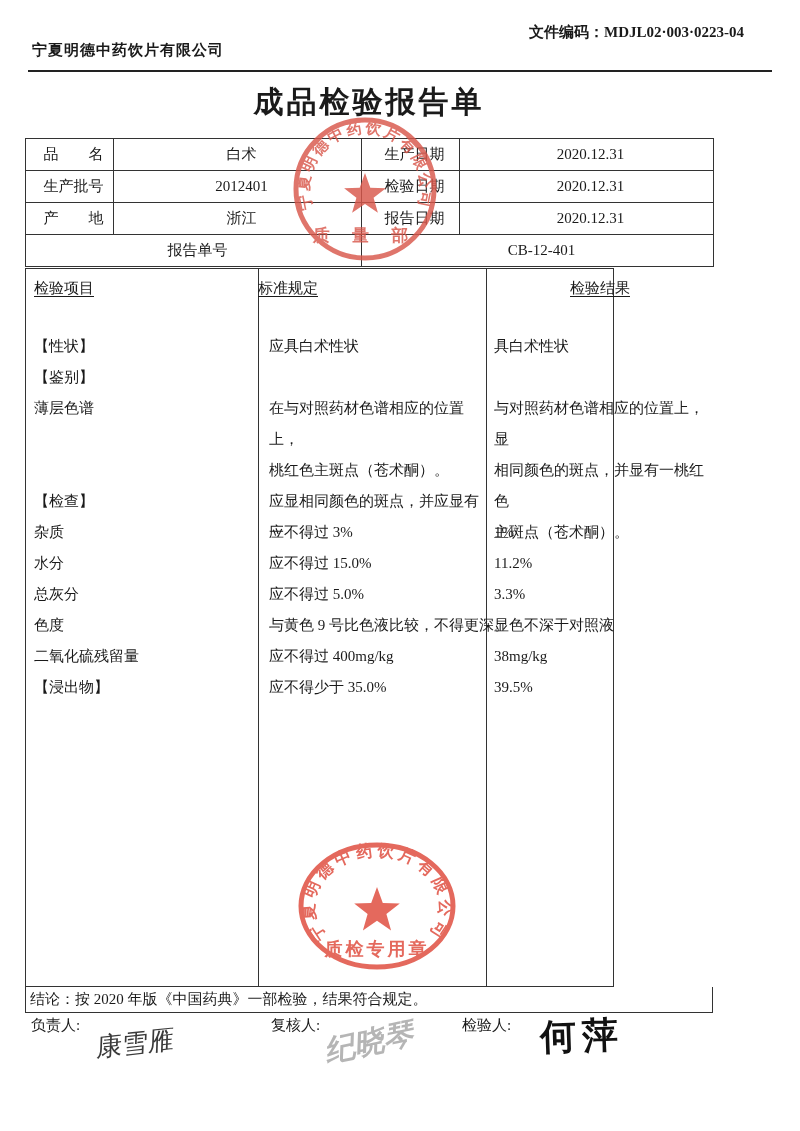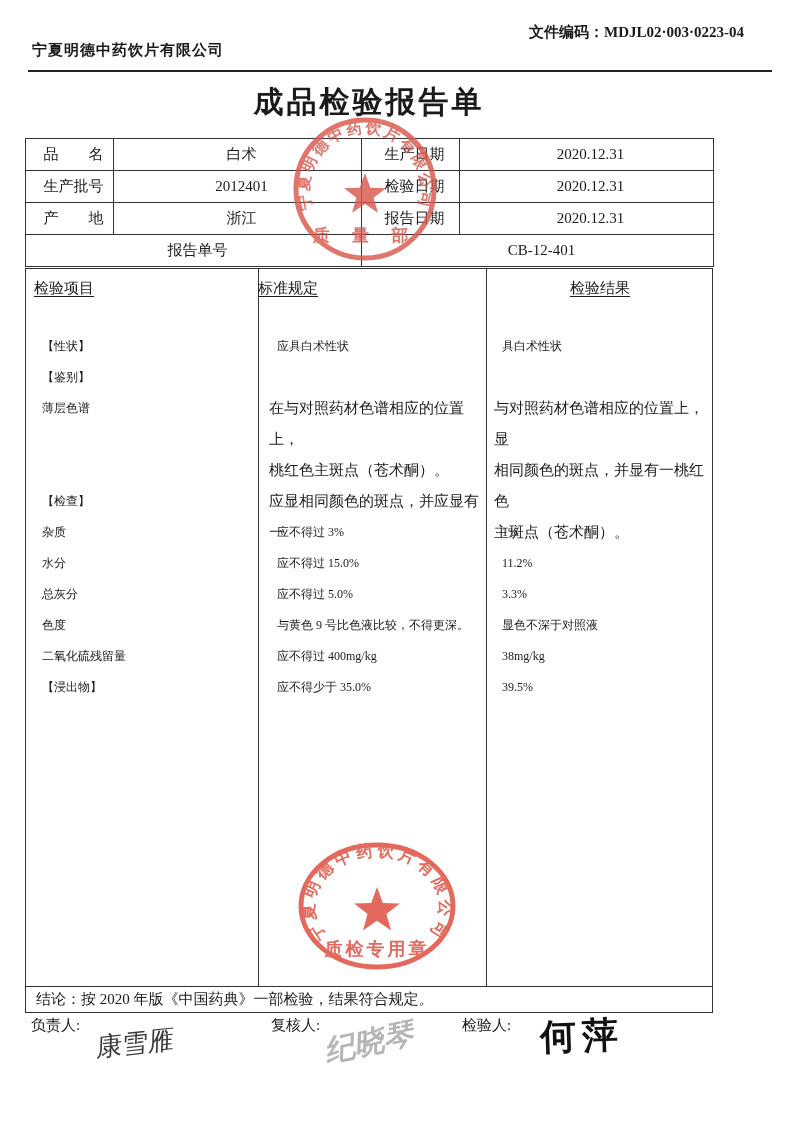--- a/index.html
+++ b/index.html
@@ -12,38 +12,38 @@
   .hdr-right{position:absolute;right:56px;top:23px;font-size:15px;font-weight:bold;}
   .hdr-rule{position:absolute;left:28px;right:28px;top:70px;height:2px;background:#222;}
   
   .doc-title{position:absolute;left:25px;width:688px;top:82px;text-align:center;
     font-size:30px;font-weight:bold;letter-spacing:3px;}
   
   table.info{position:absolute;left:25px;top:138px;width:688px;border-collapse:collapse;table-layout:fixed;}
   table.info td{border:1px solid #333;height:31px;font-size:15px;padding:0 0 0 8px;vertical-align:middle;text-align:center;}
   table.info td.val{padding-left:8px;}
   
-  .main-table{position:absolute;left:25px;top:268px;width:688px;height:719px;border:1px solid #333;box-sizing:border-box;}
+  .main-table{position:absolute;left:25px;top:268px;width:589px;height:719px;border:1px solid #333;box-sizing:border-box;}
   .vline{position:absolute;top:0;bottom:0;width:1px;background:#333;}
   .vline.v1{left:232px;}
   .vline.v2{left:460px;}
-  .mrow{position:absolute;left:8px;width:688px;height:30px;line-height:30px;font-size:12px;}
+  .mrow{position:absolute;left:0;width:688px;height:30px;line-height:30px;font-size:15px;}
   .c1{position:absolute;left:8px;width:216px;white-space:nowrap;}
   .c2{position:absolute;left:243px;width:210px;white-space:nowrap;}
   .c3{position:absolute;left:468px;width:212px;white-space:nowrap;}
   .para{position:absolute;font-size:15px;line-height:31px;}
   .para.p2{left:243px;top:124px;width:214px;}
   .para.p3{left:468px;top:124px;width:214px;}
   .th-row{position:absolute;top:6px;left:0;width:688px;height:26px;line-height:26px;font-size:15px;}
   .th-row .u{text-decoration:underline;text-underline-offset:3px;}
   .thc2{position:absolute;left:232px;width:228px;}
   .thc3{position:absolute;left:460px;width:228px;text-align:center;}
   
   .conclusion{position:absolute;left:25px;top:987px;width:688px;height:26px;border:1px solid #333;
-    border-top:none;box-sizing:border-box;font-size:15px;line-height:25px;padding-left:10px;}
+    border-top:none;box-sizing:border-box;font-size:15px;line-height:25px;padding-left:4px;}
   
   .sig-label{position:absolute;top:1016px;font-size:15px;text-align:right;}
   .sig{position:absolute;white-space:nowrap;}
   .sig.s1{left:96px;top:1026px;font-size:26px;color:#3a3a3a;transform:rotate(-6deg) skewX(-8deg);}
   .sig.s2{left:326px;top:1022px;font-size:30px;color:#a9a9a9;transform:rotate(-12deg) skewX(-14deg);font-weight:bold;opacity:.85;}
   .sig.s3{left:540px;top:1012px;font-size:36px;color:#111;font-weight:bold;transform:rotate(-2deg);letter-spacing:6px;}
   
   .stamp{position:absolute;pointer-events:none;}
   .stamp svg{display:block;}
   .stamp1{left:285px;top:109px;width:160px;height:160px;}

